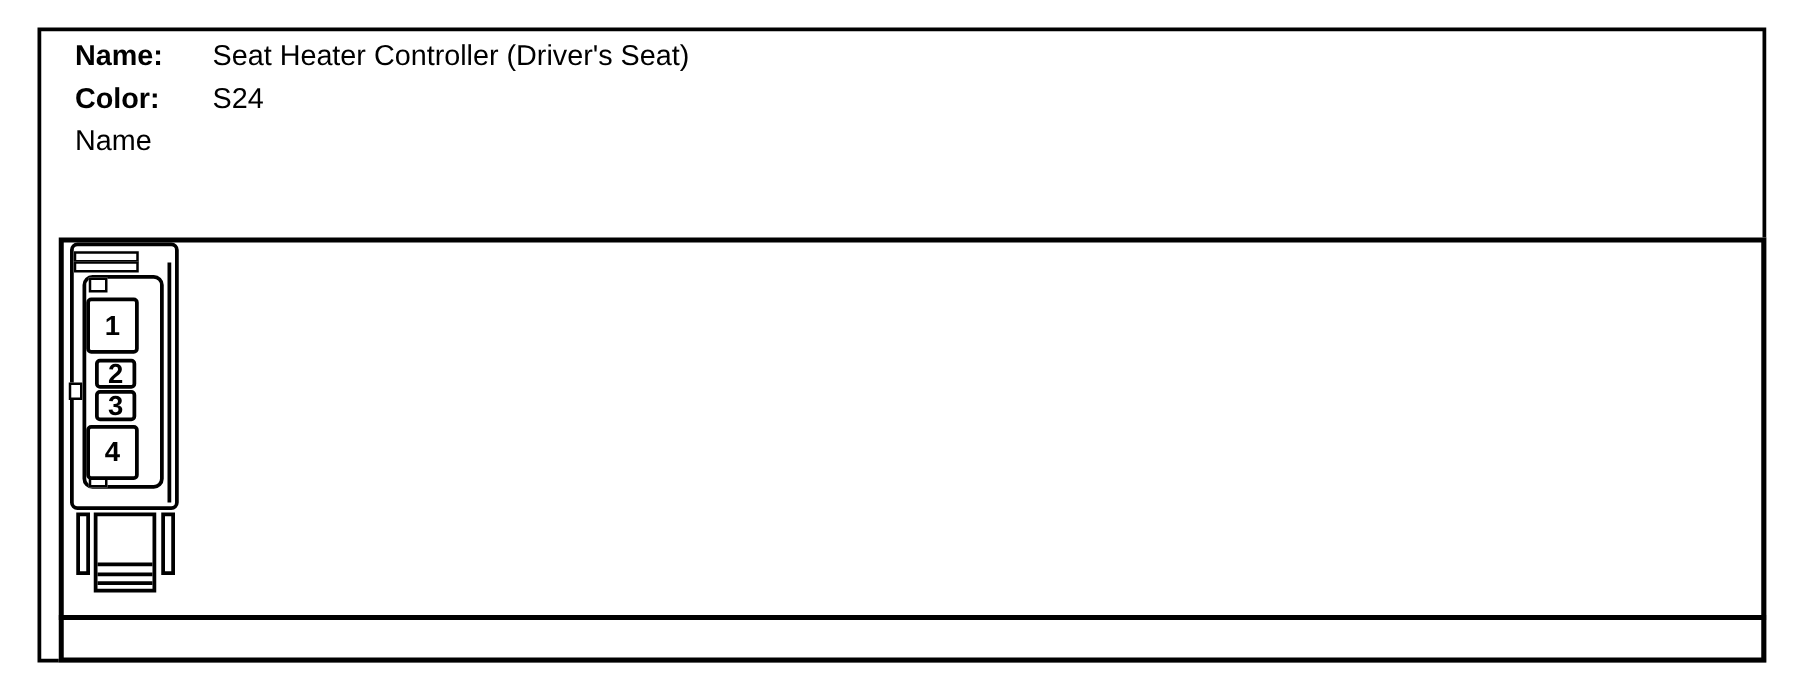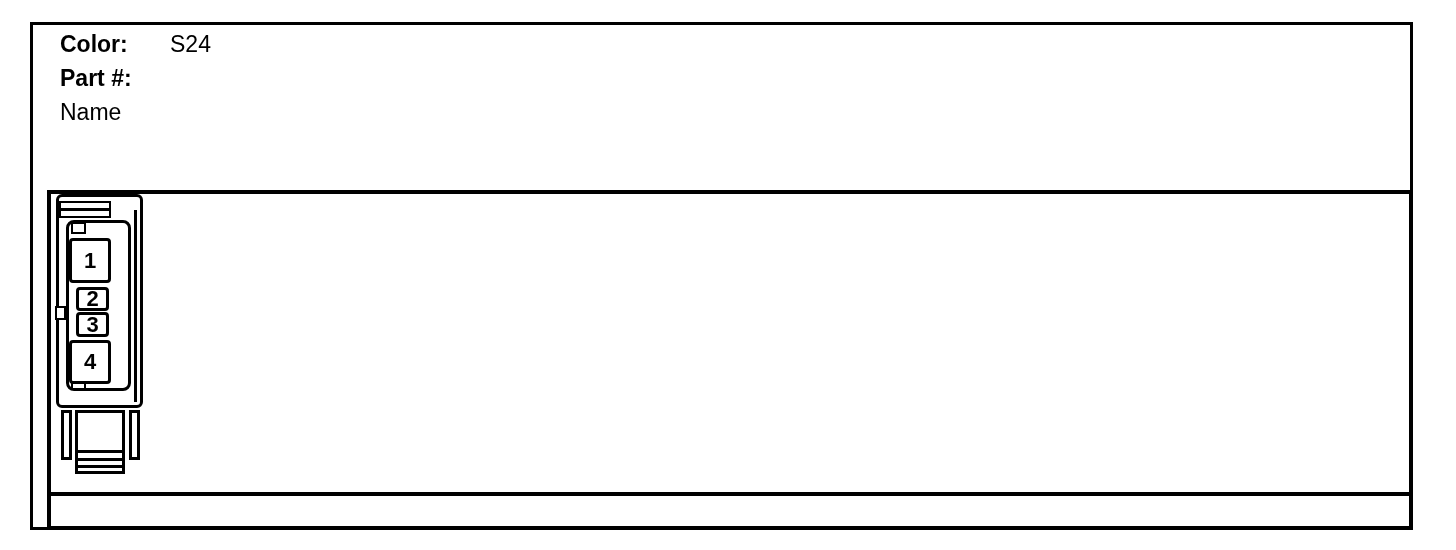--- a/index.html
+++ b/index.html
@@ -106,25 +106,28 @@
 </style>
 </head>
 <body>
 
 <div class="page">
 
   <div class="page-border"></div>
 
   <div class="header-block">
     <div class="hdr-row">
+      <span class="hdr-label">Name:</span>
+      <span class="hdr-value">Seat Heater Controller (Driver's Seat)</span>
+    </div>
+    <div class="hdr-row">
       <span class="hdr-label">Color:</span>
       <span class="hdr-value">S24</span>
     </div>
     <div class="hdr-row">
-      <span class="hdr-label">Part #:</span>
     </div>
     <div class="hdr-row">
       <span class="hdr-value">Name</span>
     </div>
   </div>
 
   <div class="diagram-box"></div>
 
   <div class="cd housing"></div>
   <div class="cd tab-bar1"></div>

